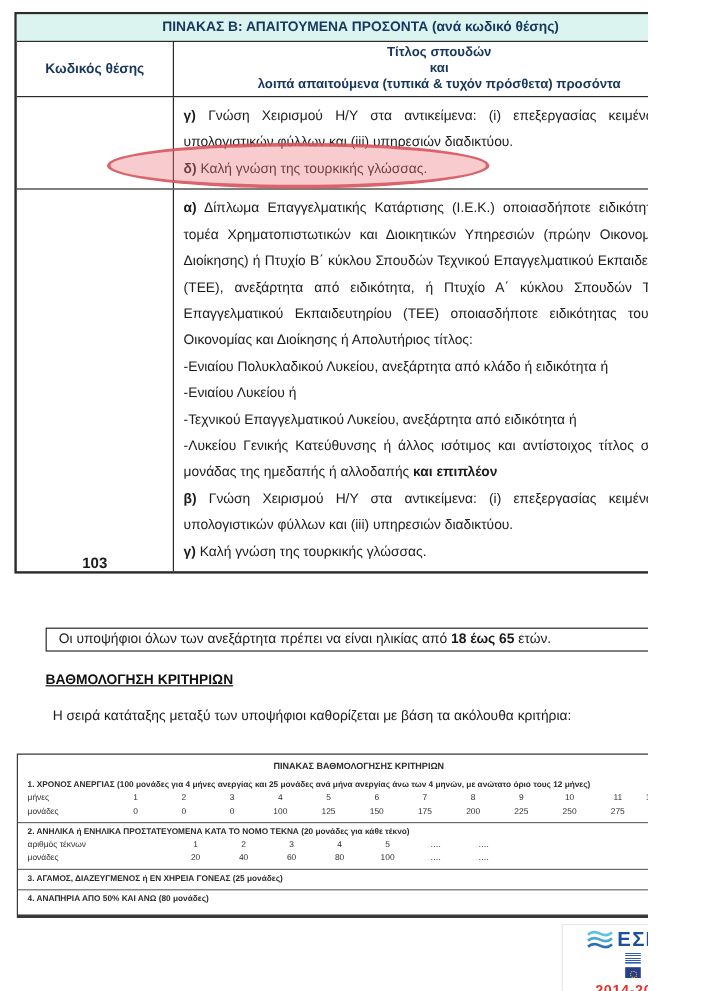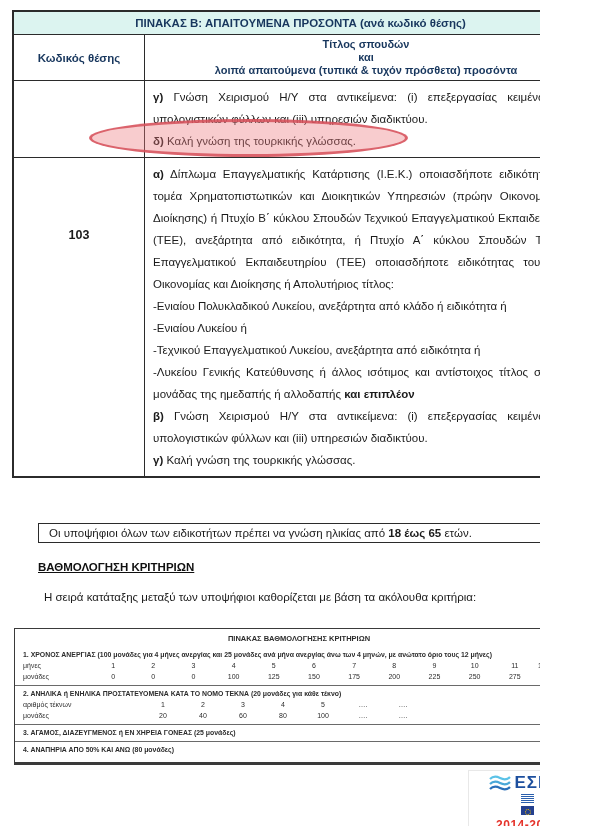--- a/index.html
+++ b/index.html
@@ -6,21 +6,21 @@
   .page{position:relative;width:540px;height:826px;background:#fff;
         font-family:Liberation Sans, sans-serif;color:#1b1b1b;overflow:hidden;}
 
   
   .tableB{position:absolute;left:12px;top:10px;width:573px;border:2px solid #2b2b2b;}
   .tB-title{background:#dcf4f0;color:#17365d;font-weight:bold;font-size:11.5px;
             text-align:center;padding:5px 0;border-bottom:1.5px solid #2b2b2b;}
   .tB-row{display:flex;border-bottom:1.5px solid #2b2b2b;}
   .tB-row:last-child{border-bottom:none;}
   .colCode{width:130px;flex:0 0 130px;border-right:1.5px solid #2b2b2b;
-           display:flex;justify-content:center;color:#17365d;}
+           display:flex;justify-content:center;color:#17365d;align-items:flex-end;}
   .colText{flex:1;padding:5px 8px;}
   .tB-head .colCode{align-items:center;font-weight:bold;font-size:11.5px;}
   .tB-head .colText{text-align:center;color:#17365d;font-weight:bold;font-size:11px;
                     line-height:13px;padding:3px 8px;}
   .cellp{margin:0;font-size:11.5px;line-height:22px;text-align:justify;}
   .cellp b{font-weight:bold;}
   .code-val{font-weight:bold;font-size:12.5px;padding-top:70px;color:#1b1b1b;}
 
   
   .oval{position:absolute;left:89px;top:119px;width:313px;height:32px;
@@ -104,21 +104,21 @@
         <p class="cellp"><span>-Λυκείου Γενικής Κατεύθυνσης ή άλλος ισότιμος και αντίστοιχος τίτλος σχολικής μονάδας της ημεδαπής ή αλλοδαπής </span><b>και επιπλέον</b></p>
         <p class="cellp"><b>β)</b> <span>Γνώση Χειρισμού Η/Υ στα αντικείμενα: (i) επεξεργασίας κειμένων, (ii) υπολογιστικών φύλλων και (iii) υπηρεσιών διαδικτύου.</span></p>
         <p class="cellp"><b>γ)</b> <span>Καλή γνώση της τουρκικής γλώσσας.</span></p>
       </div>
     </div>
   </div>
 
   <div class="oval"></div>
 
   <div class="age-box">
-    <span>Οι υποψήφιοι όλων των ειδικοτήτων πρέπει να γνώση ηλικίας από </span><b>18 έως 65</b><span> ετών.</span>
+    <span>Οι υποψήφιοι όλων των ανεξάρτητα πρέπει να είναι ηλικίας από </span><b>18 έως 65</b><span> ετών.</span>
   </div>
 
   <div class="crit-heading">ΒΑΘΜΟΛΟΓΗΣΗ ΚΡΙΤΗΡΙΩΝ</div>
   <div class="crit-intro">Η σειρά κατάταξης μεταξύ των υποψήφιοι καθορίζεται με βάση τα ακόλουθα κριτήρια:</div>
 
   <div class="score-table">
     <div class="st-title">ΠΙΝΑΚΑΣ ΒΑΘΜΟΛΟΓΗΣΗΣ ΚΡΙΤΗΡΙΩΝ</div>
 
     <div class="st-section">
       <div class="st-heading">1. ΧΡΟΝΟΣ ΑΝΕΡΓΙΑΣ (100 μονάδες για 4 μήνες ανεργίας και 25 μονάδες ανά μήνα ανεργίας άνω των 4 μηνών, με ανώτατο όριο τους 12 μήνες)</div>

